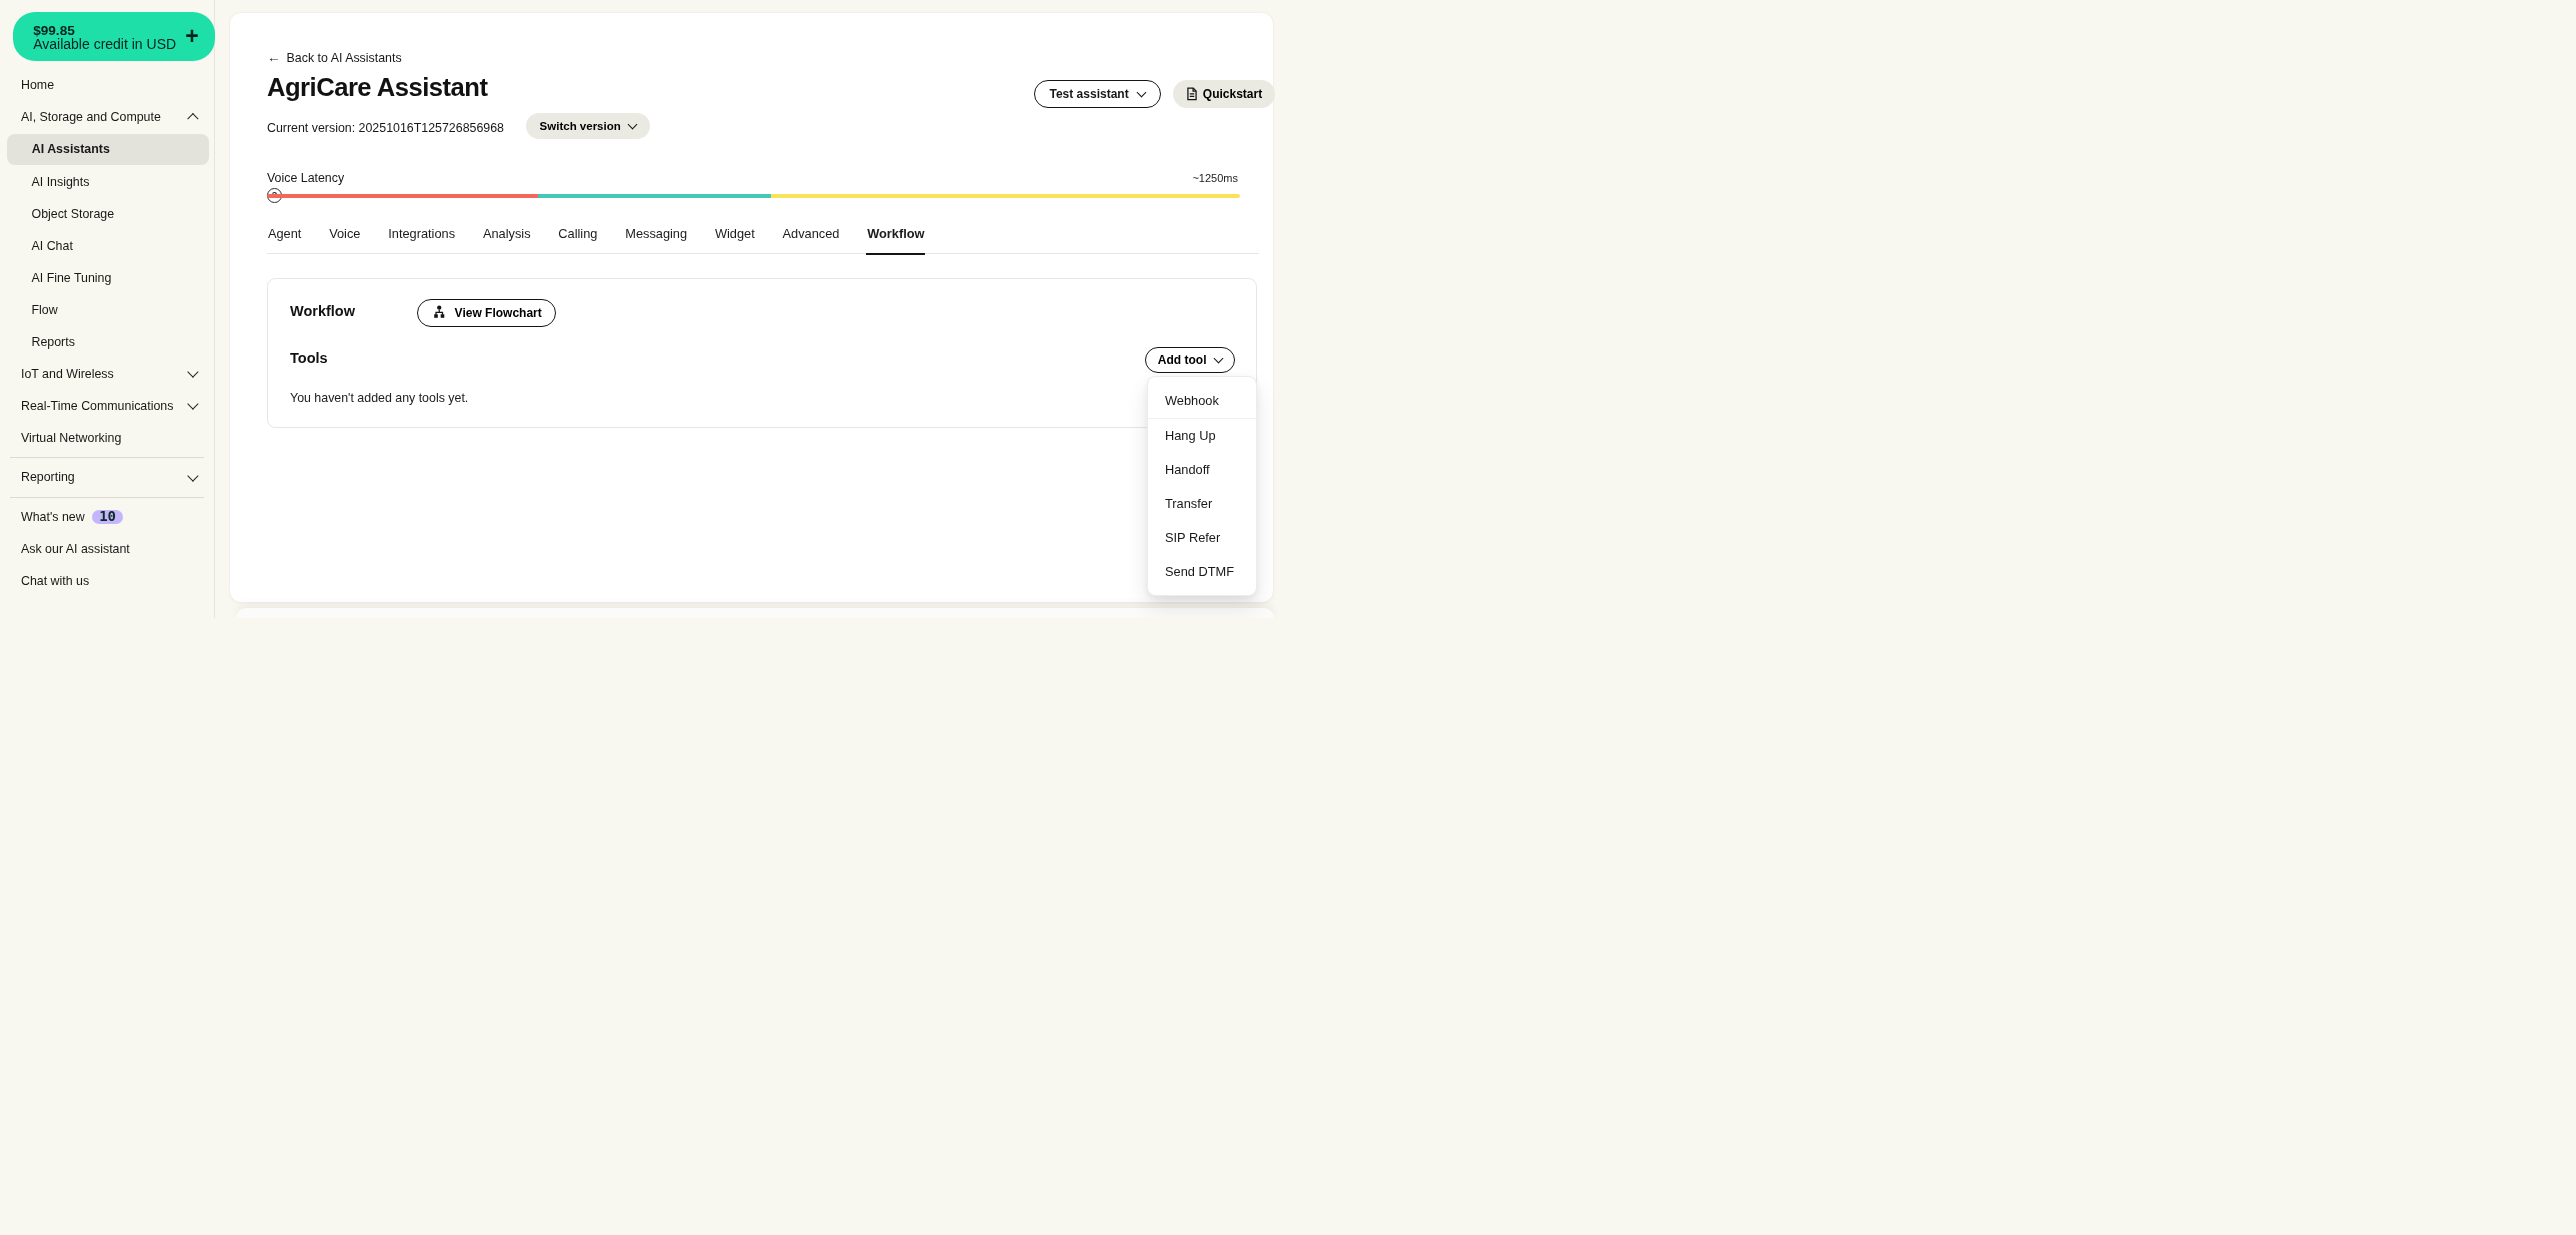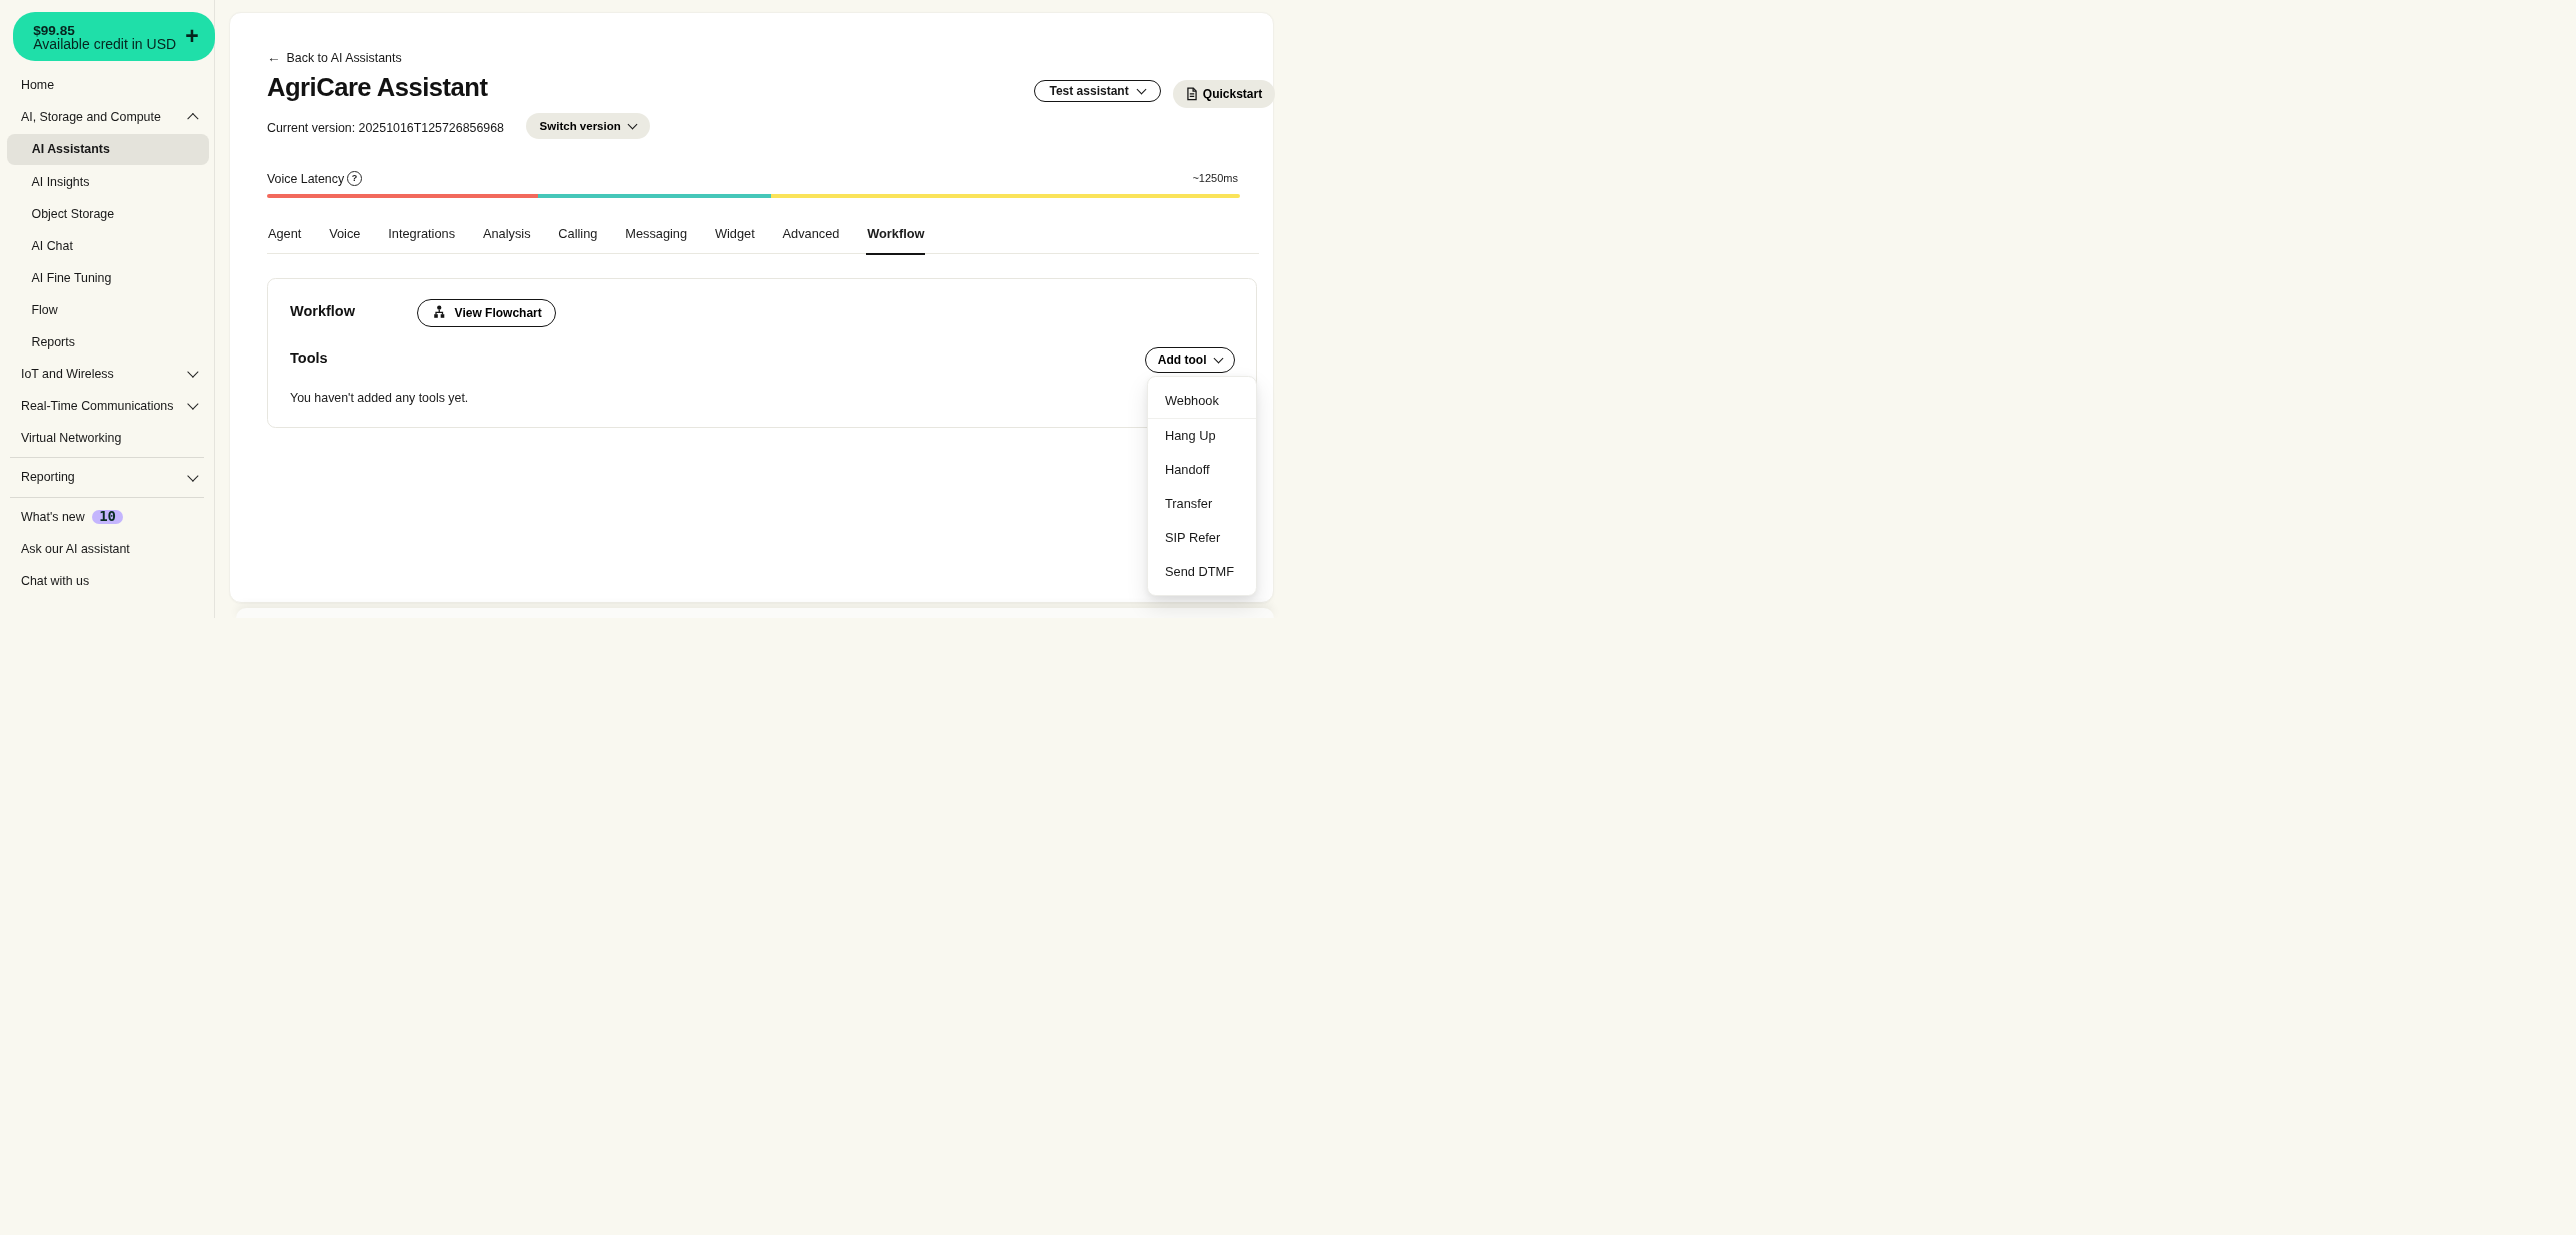--- a/index.html
+++ b/index.html
@@ -32,28 +32,28 @@
   
   .card{position:absolute;left:229px;top:12px;width:1045px;height:591px;background:#FFFFFF;
     border:0.9px solid #F1F0E9;border-radius:12px;box-sizing:border-box;box-shadow:0 0.9px 1.7px rgba(0,0,0,0.03);}
   .back-link{position:absolute;left:37px;top:38px;font-size:12.4px;display:flex;align-items:center;gap:6px;cursor:pointer;}
   .back-arrow{font-size:13.6px;line-height:12px;}
   .page-title{position:absolute;left:37px;top:60px;font-size:25.6px;font-weight:bold;letter-spacing:-0.5px;color:#121212;}
   .version-text{position:absolute;left:37px;top:108px;font-size:12.4px;}
   .pill{display:flex;align-items:center;box-sizing:border-box;cursor:pointer;background:#fff;}
   .switch-btn{position:absolute;left:296px;top:100px;height:25.6px;border-radius:13.6px;background:#EBEAE2;
     font-weight:bold;font-size:11.5px;gap:8.5px;padding:0 13.6px;border:none;}
-  .test-btn{position:absolute;left:804px;top:67px;height:22px;border:1.7px solid #151515;border-radius:15.3px;
+  .test-btn{position:absolute;left:804px;top:67px;height:28px;border:1.7px solid #151515;border-radius:15.3px;
     font-weight:bold;font-size:12px;gap:9.4px;padding:0 14.5px;}
   .quickstart-btn{position:absolute;left:943px;top:67px;height:28px;border-radius:15.3px;background:#EBEAE2;
     font-weight:bold;font-size:12px;gap:5px;padding:0 12.8px;border:none;}
   .btn-chev{width:6px;height:6px;border-right:1.9px solid #151515;border-bottom:1.9px solid #151515;
     transform:rotate(45deg);margin-top:-2.6px;flex:none;}
   
-  .latency-label{position:absolute;left:37px;top:158px;font-size:12.4px;display:flex;align-items:flex-end;gap:3px;}
+  .latency-label{position:absolute;left:37px;top:158px;font-size:12.4px;display:flex;align-items:flex-start;gap:3px;flex-direction:column;}
   .help-circle{width:12.8px;height:12.8px;border:1.3px solid #2b2b2b;border-radius:50%;font-size:9px;font-weight:bold;
     display:flex;align-items:center;justify-content:center;cursor:pointer;}
   .latency-value{position:absolute;right:35px;top:159px;font-size:11px;color:#1c1c1c;}
   .latency-bar{position:absolute;left:37px;top:181px;width:973px;height:4.3px;border-radius:2.6px;overflow:hidden;display:flex;}
   
   .tabs{position:absolute;left:37px;top:213px;width:992px;display:flex;gap:26px;border-bottom:0.9px solid #E9E8E0;}
   .tab{font-size:12.8px;padding:0 0.9px 12px 0.9px;border-bottom:2.6px solid transparent;margin-bottom:-1.7px;cursor:pointer;color:#1c1c1c;}
   .tab.active{font-weight:bold;border-bottom-color:#141414;}
   
   .panel{position:absolute;left:37px;top:265px;width:990px;height:150px;border:0.9px solid #E7E6DF;

